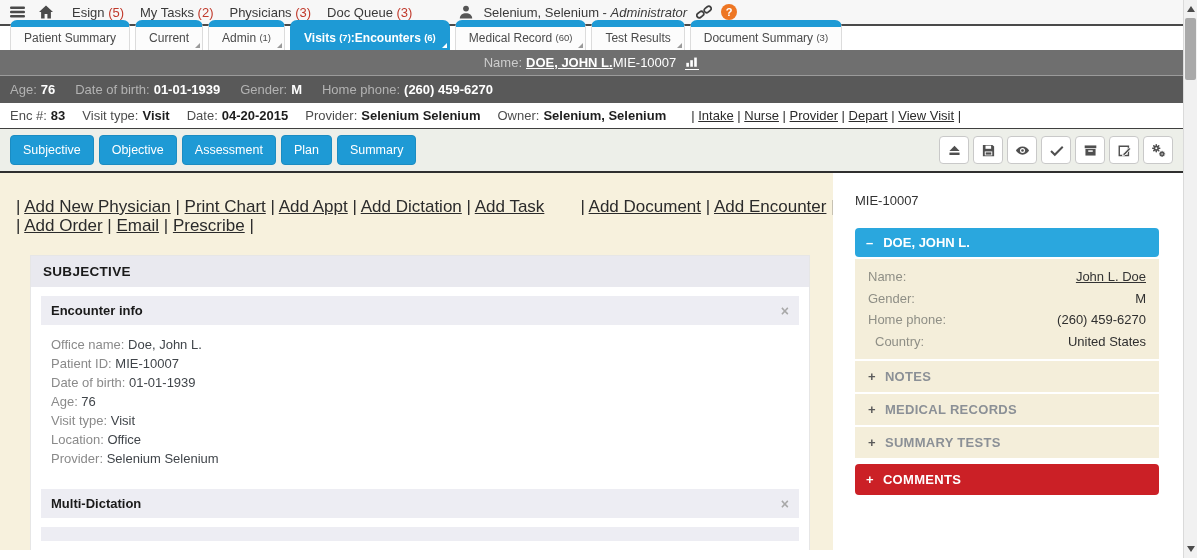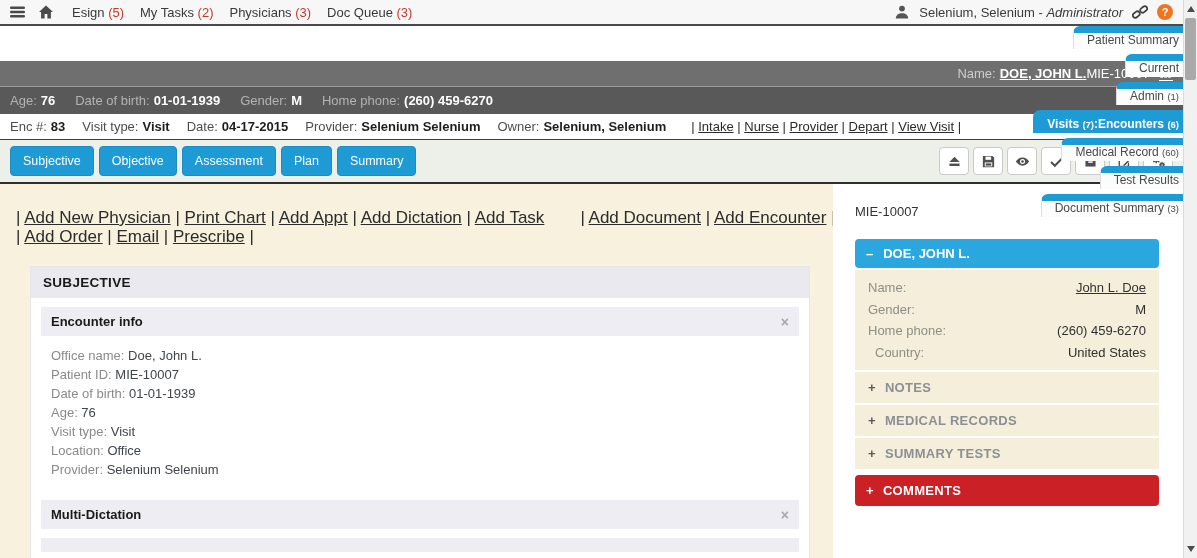--- a/index.html
+++ b/index.html
@@ -5,49 +5,49 @@
   * { box-sizing: border-box; }
   html,body { margin:0; padding:0; }
   body {
     width:1197px; height:558px; overflow:hidden; position:relative;
     font-family:"Liberation Sans", sans-serif; background:#fff; color:#333;
   }
   a { cursor:pointer; }
 
   
   .topbar { height:26px; background:#f7f7f7; border-bottom:2px solid #4a4a4a;
-    display:flex; justify-content:space-between; align-items:center; padding:0 24px 0 10px; }
+    display:flex; align-items:center; padding:0 24px 0 10px;gap:30px; }
   .tb-left, .tb-right { display:flex; align-items:center; }
   .tb-left { gap:12px; }
   .tb-right { gap:9px; }
   .tb-icon { display:inline-flex; }
   .tb-icon svg { width:16px; height:16px; display:block; }
   #topbar-nav { display:flex; align-items:center; margin-left:6px; }
   .nav-item { margin-right:16px; font-size:13px; color:#3a3a3a; text-decoration:none; white-space:pre; }
   .nav-cnt { color:#c0392b; }
   .user-name { font-size:13px; color:#3a3a3a; white-space:pre; }
   .user-name i { }
   .help-badge { width:16px; height:16px; border-radius:50%; background:#ee7623; color:#fff;
     font-weight:bold; font-size:11px; display:inline-flex; align-items:center; justify-content:center; }
 
   
-  .tabrow { height:35px; background:#fff; display:flex; align-items:flex-end; gap:5px; padding:0 4px 0 10px;flex-direction:column; }
+  .tabrow { height:24px; background:#fff; display:flex; align-items:flex-end; gap:5px; padding:0 12px 0 10px; }
   .tab { position:relative; height:30px; border-radius:7px 7px 0 0; background:#fcfcfc;
     border:1px solid #dcdcdc; border-bottom:none; border-top:7px solid #1e9ad5;
     display:flex; align-items:center; padding:0 13px 2px; font-size:12px; color:#4a4a4a;
     cursor:pointer; white-space:pre; }
   .tab .cnt { font-size:9.5px; }
   .tab.active { background:#1e9ad5; border-color:#1e9ad5; color:#fff; font-weight:bold; }
   .fold { position:absolute; right:2px; bottom:2px; width:0; height:0;
     border-left:5px solid transparent; border-bottom:5px solid #9a9a9a; }
   .tab.active .fold { border-bottom-color:#fff; }
 
   
   .name-bar { height:26px; background:#6f6f6f; border-bottom:1px solid #9b9b9b;
-    display:flex; justify-content:flex-end; align-items:center; padding:0 24px 0 10px; font-size:13px; }
+    display:flex; justify-content:center; align-items:center; padding:0 24px 0 10px; font-size:13px; }
   .bar-lbl { color:#cdcdcd; }
   .name-link { color:#fff; font-weight:bold; text-decoration:underline; margin-left:4px; }
   .bar-right { display:flex; align-items:center; gap:9px; color:#fff; }
   .chart-ic { border-bottom:1px solid #fff; padding-bottom:1px; display:inline-flex; }
   .chart-ic svg { width:14px; height:13px; display:block; }
 
   .demo-bar { height:27px; background:#595959; display:flex; align-items:center; gap:20px;
     padding:0 10px; font-size:13px; }
   .demo-field .lbl { color:#b3b3b3; }
   .demo-field .val { color:#fff; font-weight:bold; margin-left:4px; }
@@ -191,21 +191,21 @@
       <span class="demo-field"><span class="lbl">Age:</span><span class="val">76</span></span>
       <span class="demo-field"><span class="lbl">Date of birth:</span><span class="val">01-01-1939</span></span>
       <span class="demo-field"><span class="lbl">Gender:</span><span class="val">M</span></span>
       <span class="demo-field"><span class="lbl">Home phone:</span><span class="val">(260) 459-6270</span></span>
     </div>
 
   <div class="enc-bar">
     <span id="enc-fields" style="display:flex;align-items:center;">
         <span class="enc-field"><span class="lbl">Enc #:</span><span class="val">83</span></span>
         <span class="enc-field"><span class="lbl">Visit type:</span><span class="val">Visit</span></span>
-        <span class="enc-field"><span class="lbl">Date:</span><span class="val">04-17-2015</span></span>
+        <span class="enc-field"><span class="lbl">Date:</span><span class="val">04-20-2015</span></span>
         <span class="enc-field"><span class="lbl">Provider:</span><span class="val">Selenium Selenium</span></span>
         <span class="enc-field"><span class="lbl">Owner:</span><span class="val">Selenium, Selenium</span></span>
       </span>
     <span id="enc-links"><span class="enc-sep">| </span><a class="enc-link">Intake</a><span class="enc-sep"> | </span><a class="enc-link">Nurse</a><span class="enc-sep"> | </span><a class="enc-link">Provider</a><span class="enc-sep"> | </span><a class="enc-link">Depart</a><span class="enc-sep"> | </span><a class="enc-link">View Visit</a><span class="enc-sep"> |</span></span>
   </div>
 
   <div class="toolbar">
     <div id="toolbar-btns"><button class="btn-blue">Subjective</button><button class="btn-blue">Objective</button><button class="btn-blue">Assessment</button><button class="btn-blue">Plan</button><button class="btn-blue">Summary</button></div>
     <div id="toolbar-icons"><button class="icon-btn">
           <span class="ic">

